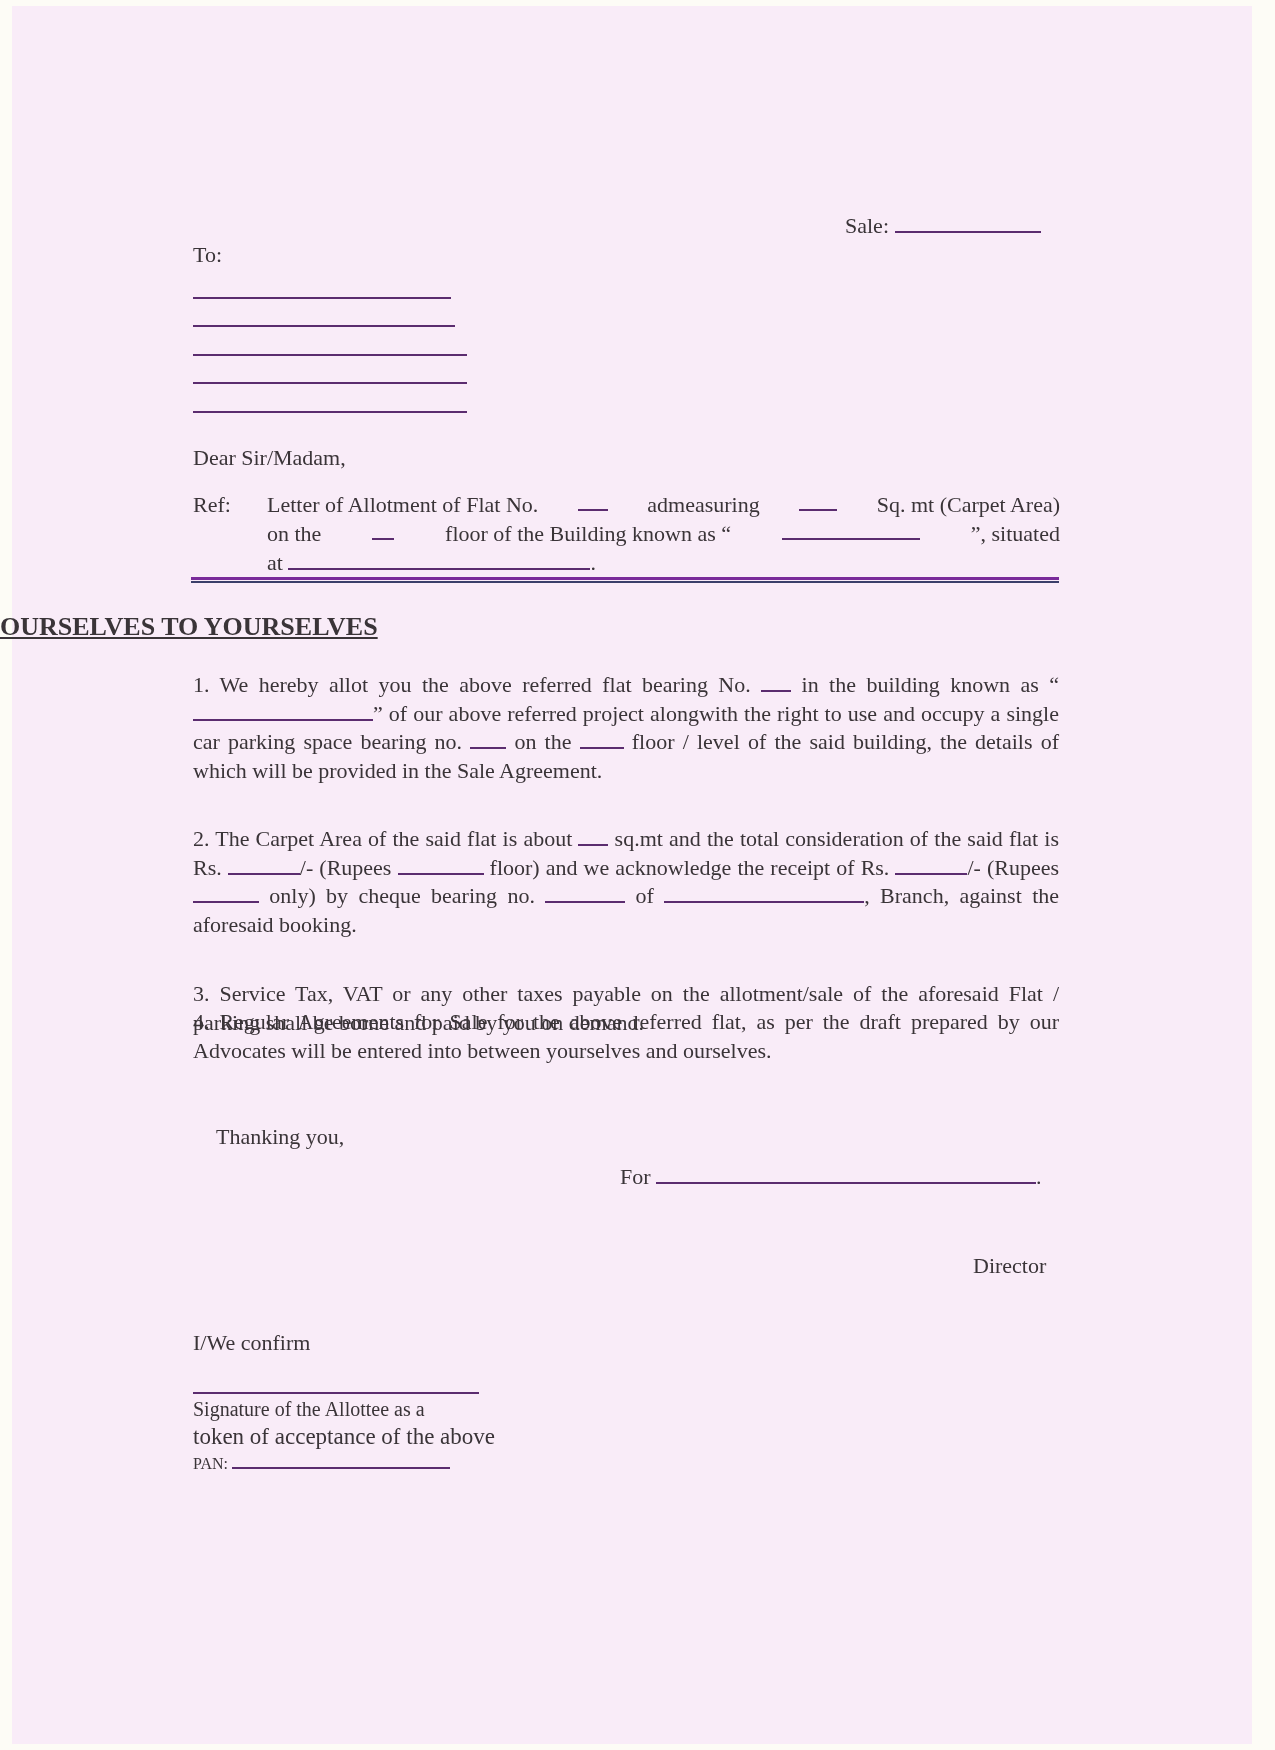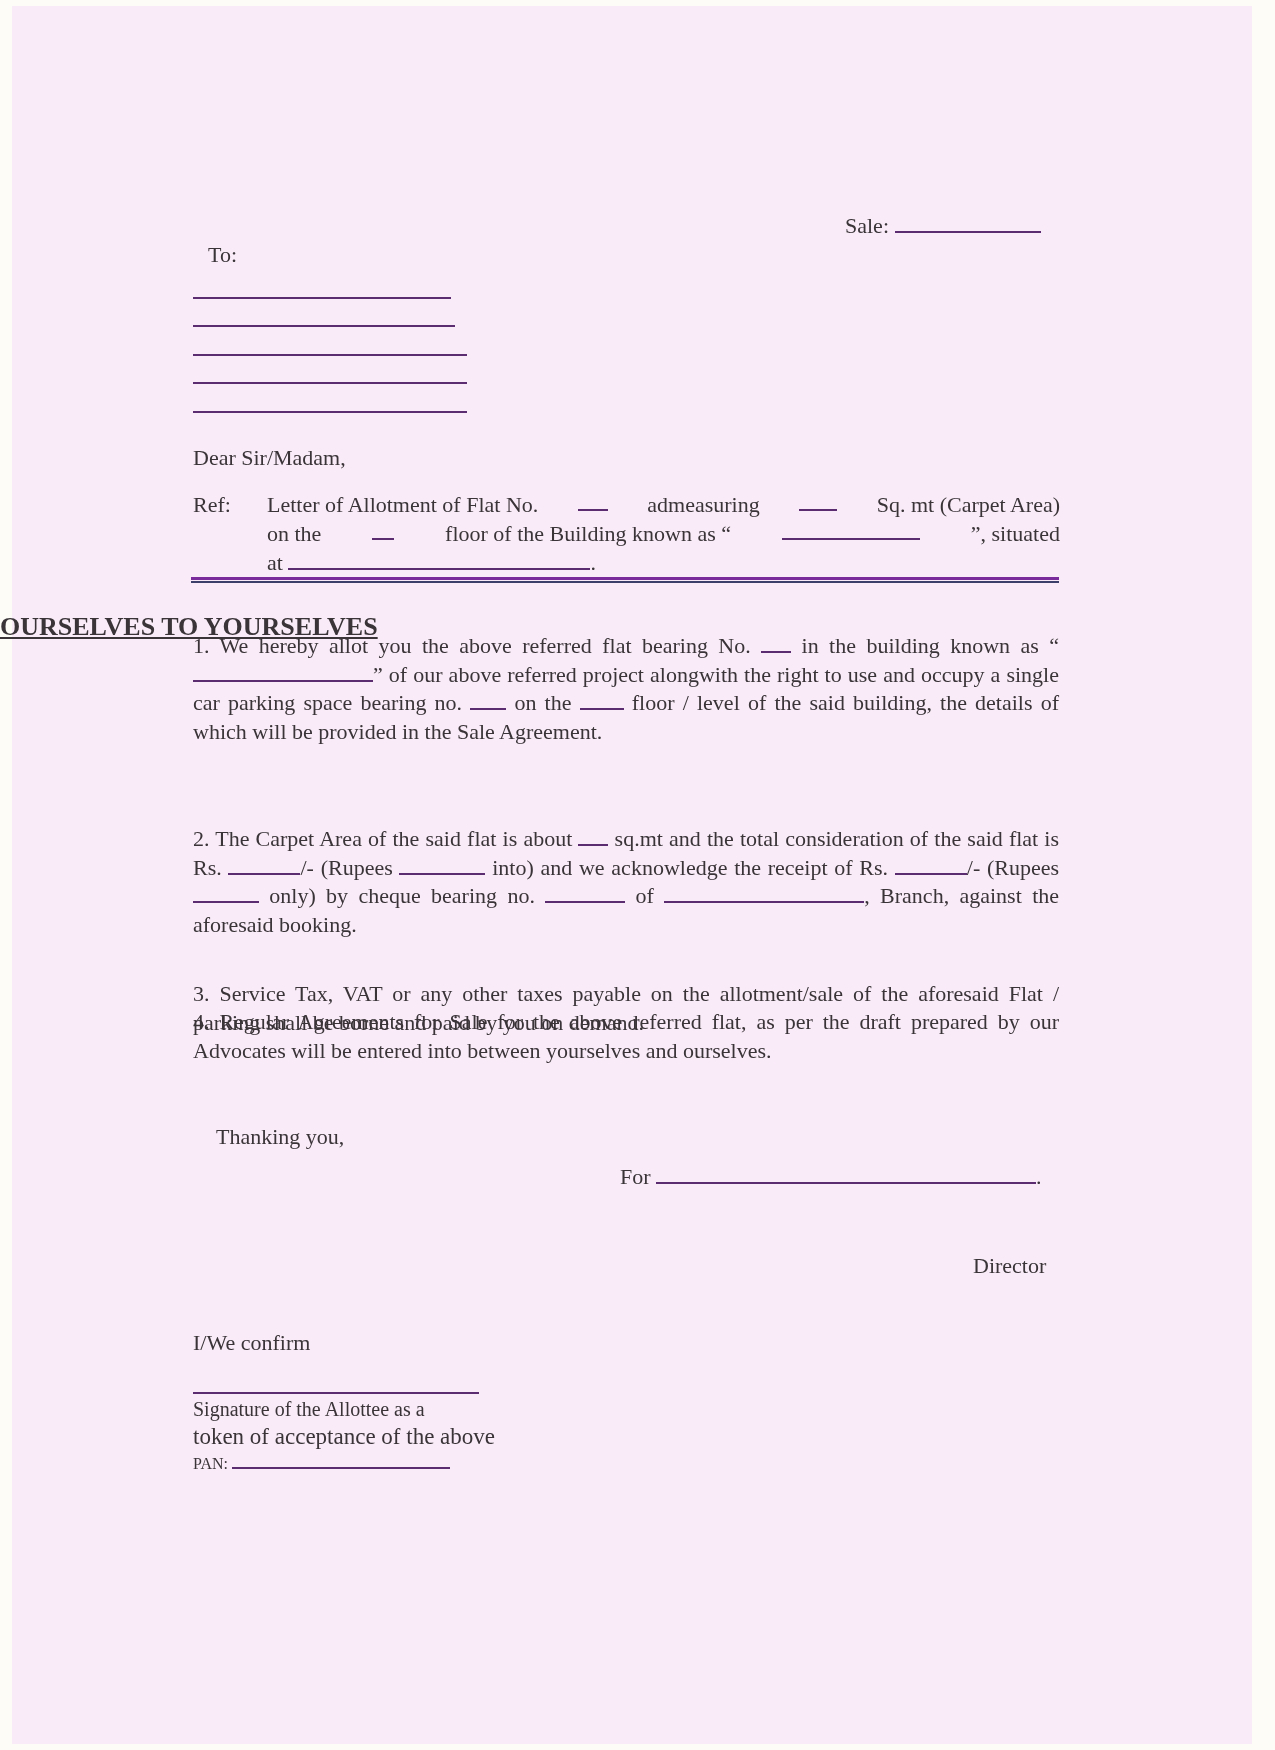--- a/index.html
+++ b/index.html
@@ -25,21 +25,21 @@
 </head>
 <body>
 
 <div class="paper"></div>
 
 <div class="txt" style="left:845px; top:212px;">
   <span>Sale:</span>
   <span class="blank" style="width:146px;"></span>
 </div>
 
-<div class="txt" style="left:208px; top:241px;">To:</div>
+<div class="txt" style="left:193px; top:241px;">To:</div>
 <div class="hline" style="left:193px; top:297px; width:258px;"></div>
 <div class="hline" style="left:193px; top:325px; width:262px;"></div>
 <div class="hline" style="left:193px; top:354px; width:274px;"></div>
 <div class="hline" style="left:193px; top:382px; width:274px;"></div>
 <div class="hline" style="left:193px; top:411px; width:274px;"></div>
 
 <div class="txt" style="left:193px; top:444px;">Dear Sir/Madam,</div>
 
 <div class="txt" style="left:193px; top:491px;">Ref:</div>
 <div class="txt" style="left:267px; top:491px; width:793px; display:flex; justify-content:space-between;">
@@ -58,37 +58,37 @@
 </div>
 <div class="txt" style="left:267px; top:549px;">
   <span>at</span>
   <span class="blank" style="width:302px;"></span><span>.</span>
 </div>
 <div class="hline" style="left:191px; top:577px; width:868px; border-top:3px solid #7a2a9a;"></div>
 <div class="hline" style="left:191px; top:581px; width:868px; border-top:2px solid #3b3f6a;"></div>
 
 <div class="heading" style="left:0;">OURSELVES TO YOURSELVES</div>
 
-<div class="para" style="top:632px;">
+<div class="para" style="top:671px;">
   <span>1. We hereby allot you the above referred flat bearing No.</span>
   <span class="blank" style="width:30px;"></span>
   <span>in the building known as “</span><span class="blank" style="width:180px;"></span><span>” of our above referred project alongwith the right to use and occupy a single car parking space bearing no.</span>
   <span class="blank" style="width:36px;"></span>
   <span>on the</span>
   <span class="blank" style="width:44px;"></span>
   <span>floor / level of the said building, the details of which will be provided in the Sale Agreement.</span>
 </div>
 
 <div class="para" style="top:825px;">
   <span>2. The Carpet Area of the said flat is about</span>
   <span class="blank" style="width:30px;"></span>
   <span>sq.mt and the total consideration of the said flat is Rs.</span>
   <span class="blank" style="width:72px;"></span><span>/- (Rupees</span>
   <span class="blank" style="width:86px;"></span>
-  <span>into) and we acknowledge the receipt of Rs.</span>
+  <span>floor) and we acknowledge the receipt of Rs.</span>
   <span class="blank" style="width:72px;"></span><span>/- (Rupees</span>
   <span class="blank" style="width:66px;"></span>
   <span>only) by cheque bearing no.</span>
   <span class="blank" style="width:80px;"></span>
   <span>of</span>
   <span class="blank" style="width:200px;"></span><span>, Branch, against the aforesaid booking.</span>
 </div>
 
 <div class="para" style="top:980px;">3. Service Tax, VAT or any other taxes payable on the allotment/sale of the aforesaid Flat / parking shall be borne and paid by you on demand.</div>
 

